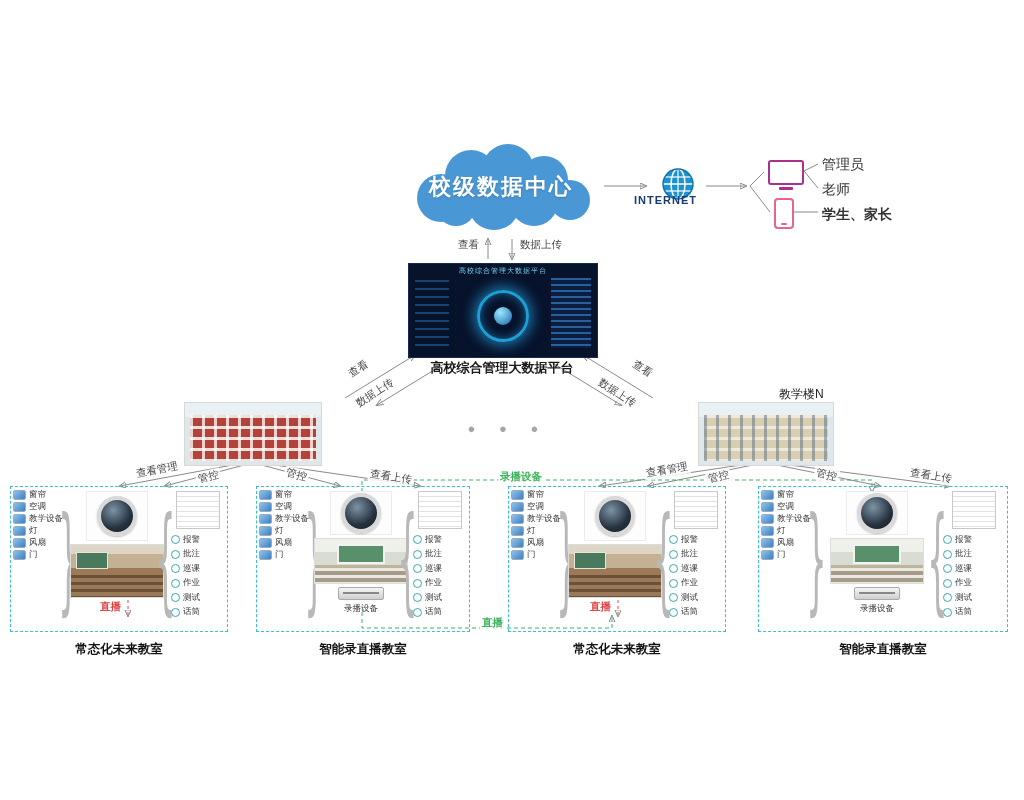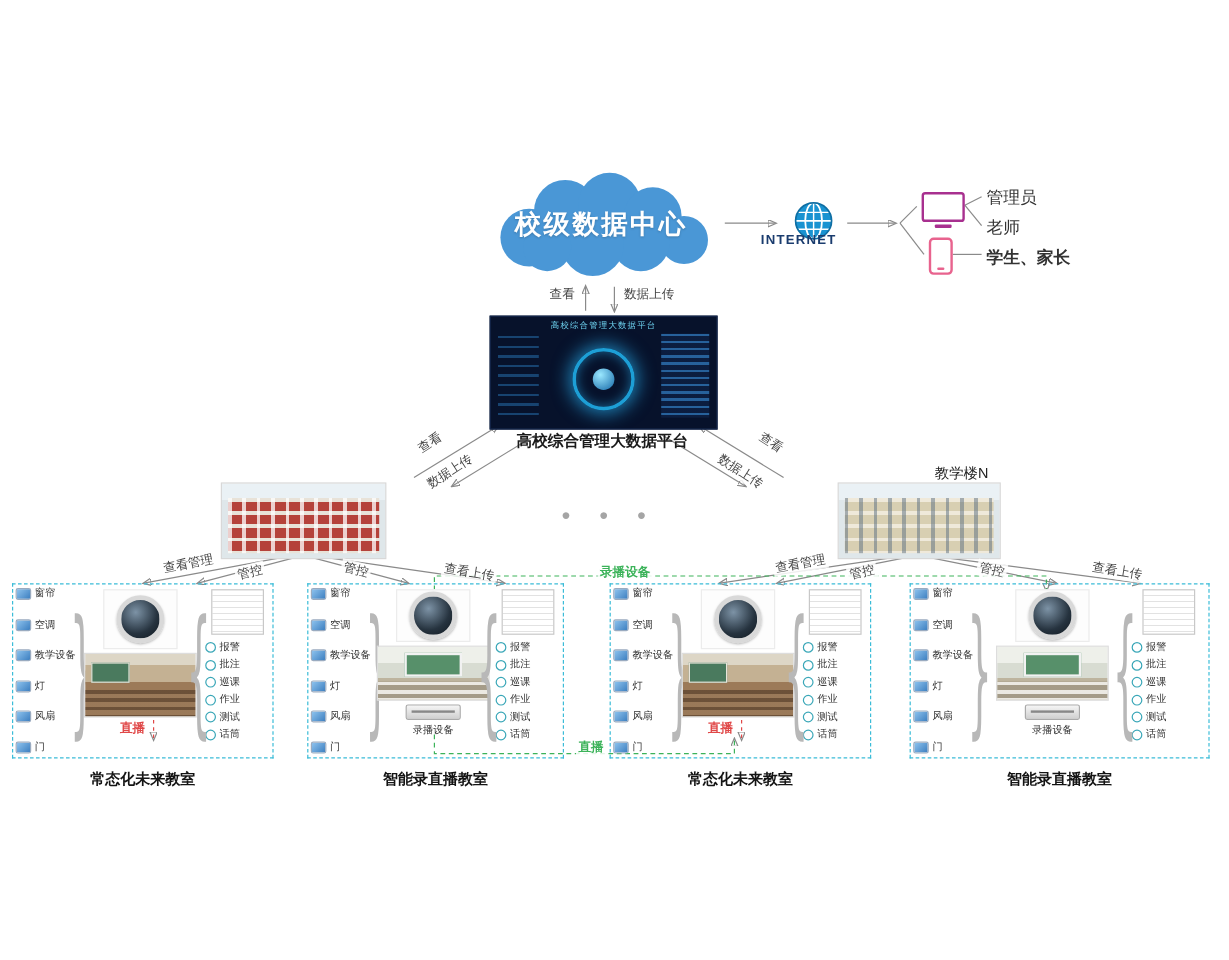--- a/index.html
+++ b/index.html
@@ -47,21 +47,21 @@
   .bphoto{position:absolute;border:1px solid #d8d8d8;overflow:hidden;
           background:linear-gradient(180deg,#eaf1f5 0 22%,#dfe7ea 22% 100%);}
   .bfacade{position:absolute;left:4%;right:4%;top:20%;bottom:6%;}
   .bfacade.red{background:repeating-linear-gradient(90deg,rgba(255,255,255,.75) 0 3px,transparent 3px 12px),
                repeating-linear-gradient(180deg,#e8e2d8 0 3px,#b5423a 3px 11px);}
   .bfacade.tan{background:repeating-linear-gradient(90deg,rgba(90,110,130,.5) 0 3px,transparent 3px 12px),
                repeating-linear-gradient(180deg,#efe9da 0 3px,#d8cfb2 3px 11px);}
   .ellipsis{left:458px;top:421px;width:100px;text-align:center;font-size:13px;color:#a5a5a5;letter-spacing:10px;}
 
   .group{position:absolute;border:1px dashed #3bbcd8;display:flex;align-items:stretch;padding:2px;box-sizing:border-box;gap:1px;background:rgba(255,255,255,.0);}
-  .gcol.devices{width:50px;display:flex;flex-direction:column;justify-content:space-between;}
+  .gcol.devices{width:50px;display:flex;flex-direction:column;justify-content:flex-start;}
   .ditem{display:flex;align-items:center;gap:3px;font-size:8.5px;color:#333;white-space:nowrap;}
   .dicon{width:13px;height:10px;border-radius:2px;flex:none;box-sizing:border-box;
          background:linear-gradient(135deg,#8ec3ee,#3d7fc0);border:1px solid #9aabc0;}
   .brace{width:9px;display:flex;align-items:center;justify-content:center;font-size:58px;color:#b8b8b8;
          line-height:1;transform:scale(.55,2.0);font-family:"DejaVu Sans",sans-serif;}
   .gcol.center{flex:1;display:flex;flex-direction:column;align-items:center;gap:3px;padding-top:2px;min-width:0;}
   .camera{width:60px;height:48px;background:#fdfdfd;border:1px solid #ececec;display:flex;align-items:center;justify-content:center;}
   .camera.small{height:42px;}
   .dome{width:32px;height:32px;border-radius:50%;border:4px solid #d9d9d9;box-sizing:content-box;
         background:radial-gradient(circle at 38% 32%,#7d93a6,#26333f 60%,#10181f);box-shadow:0 1px 2px rgba(0,0,0,.25);}

